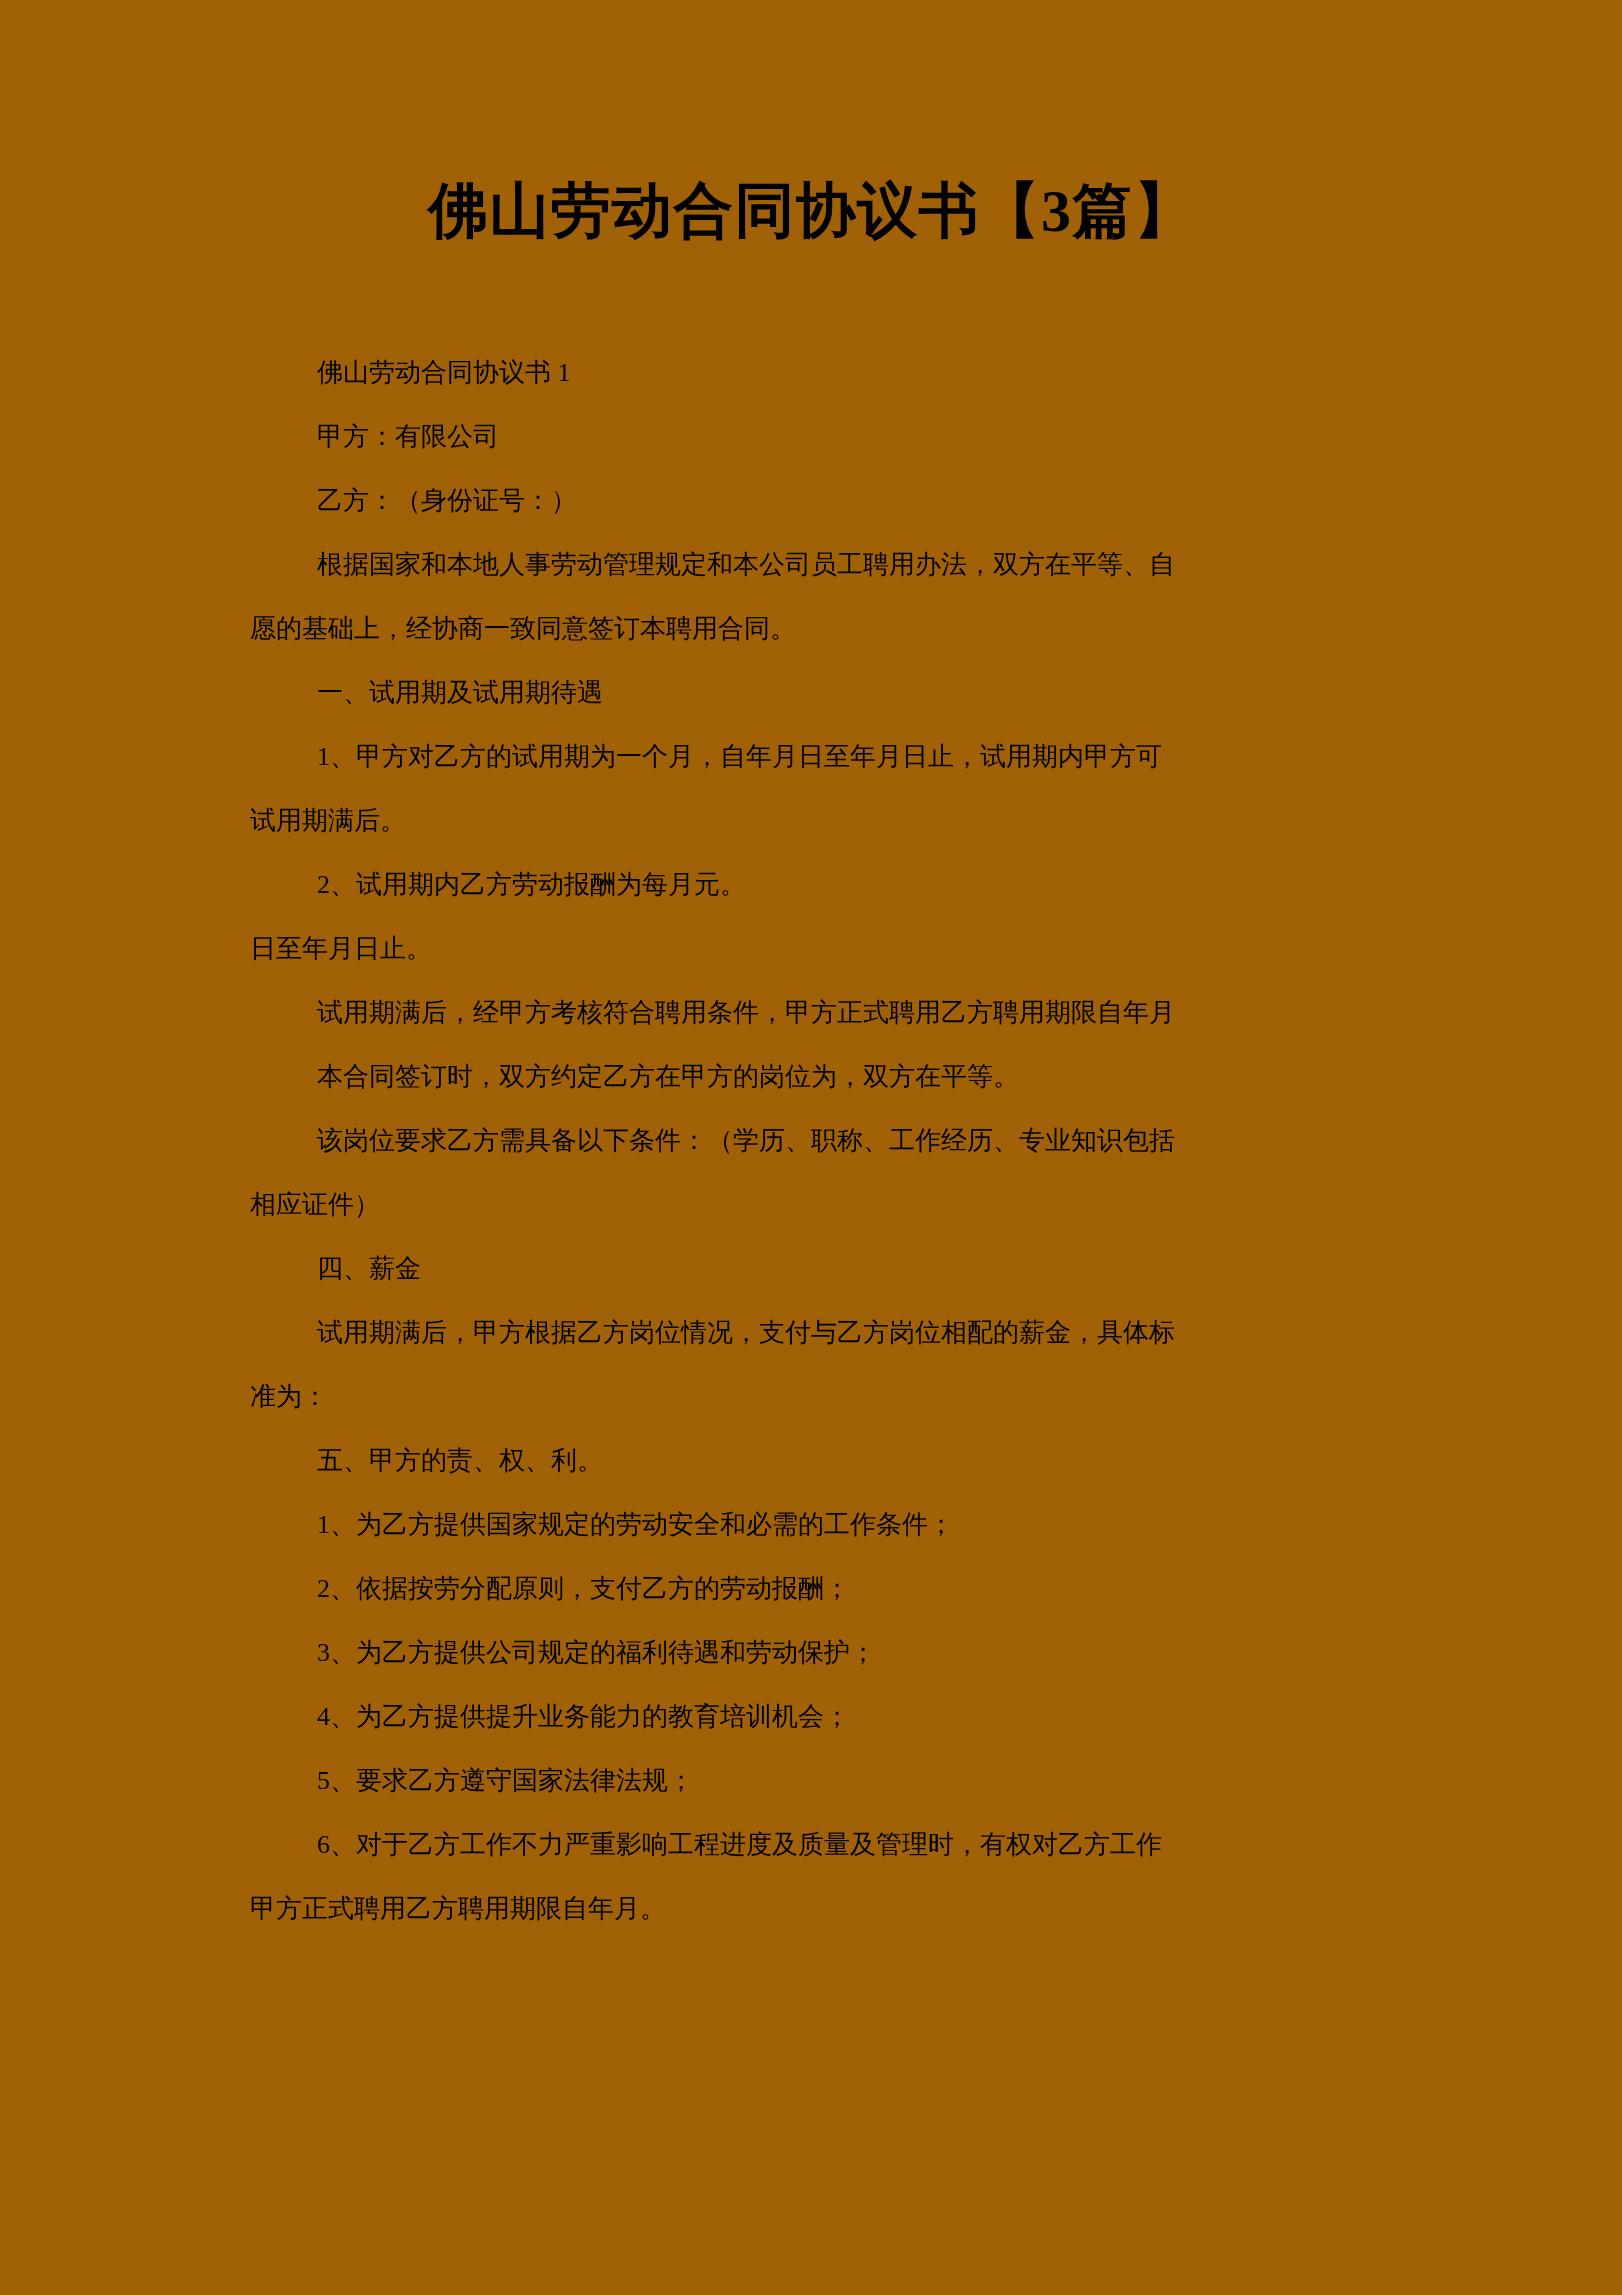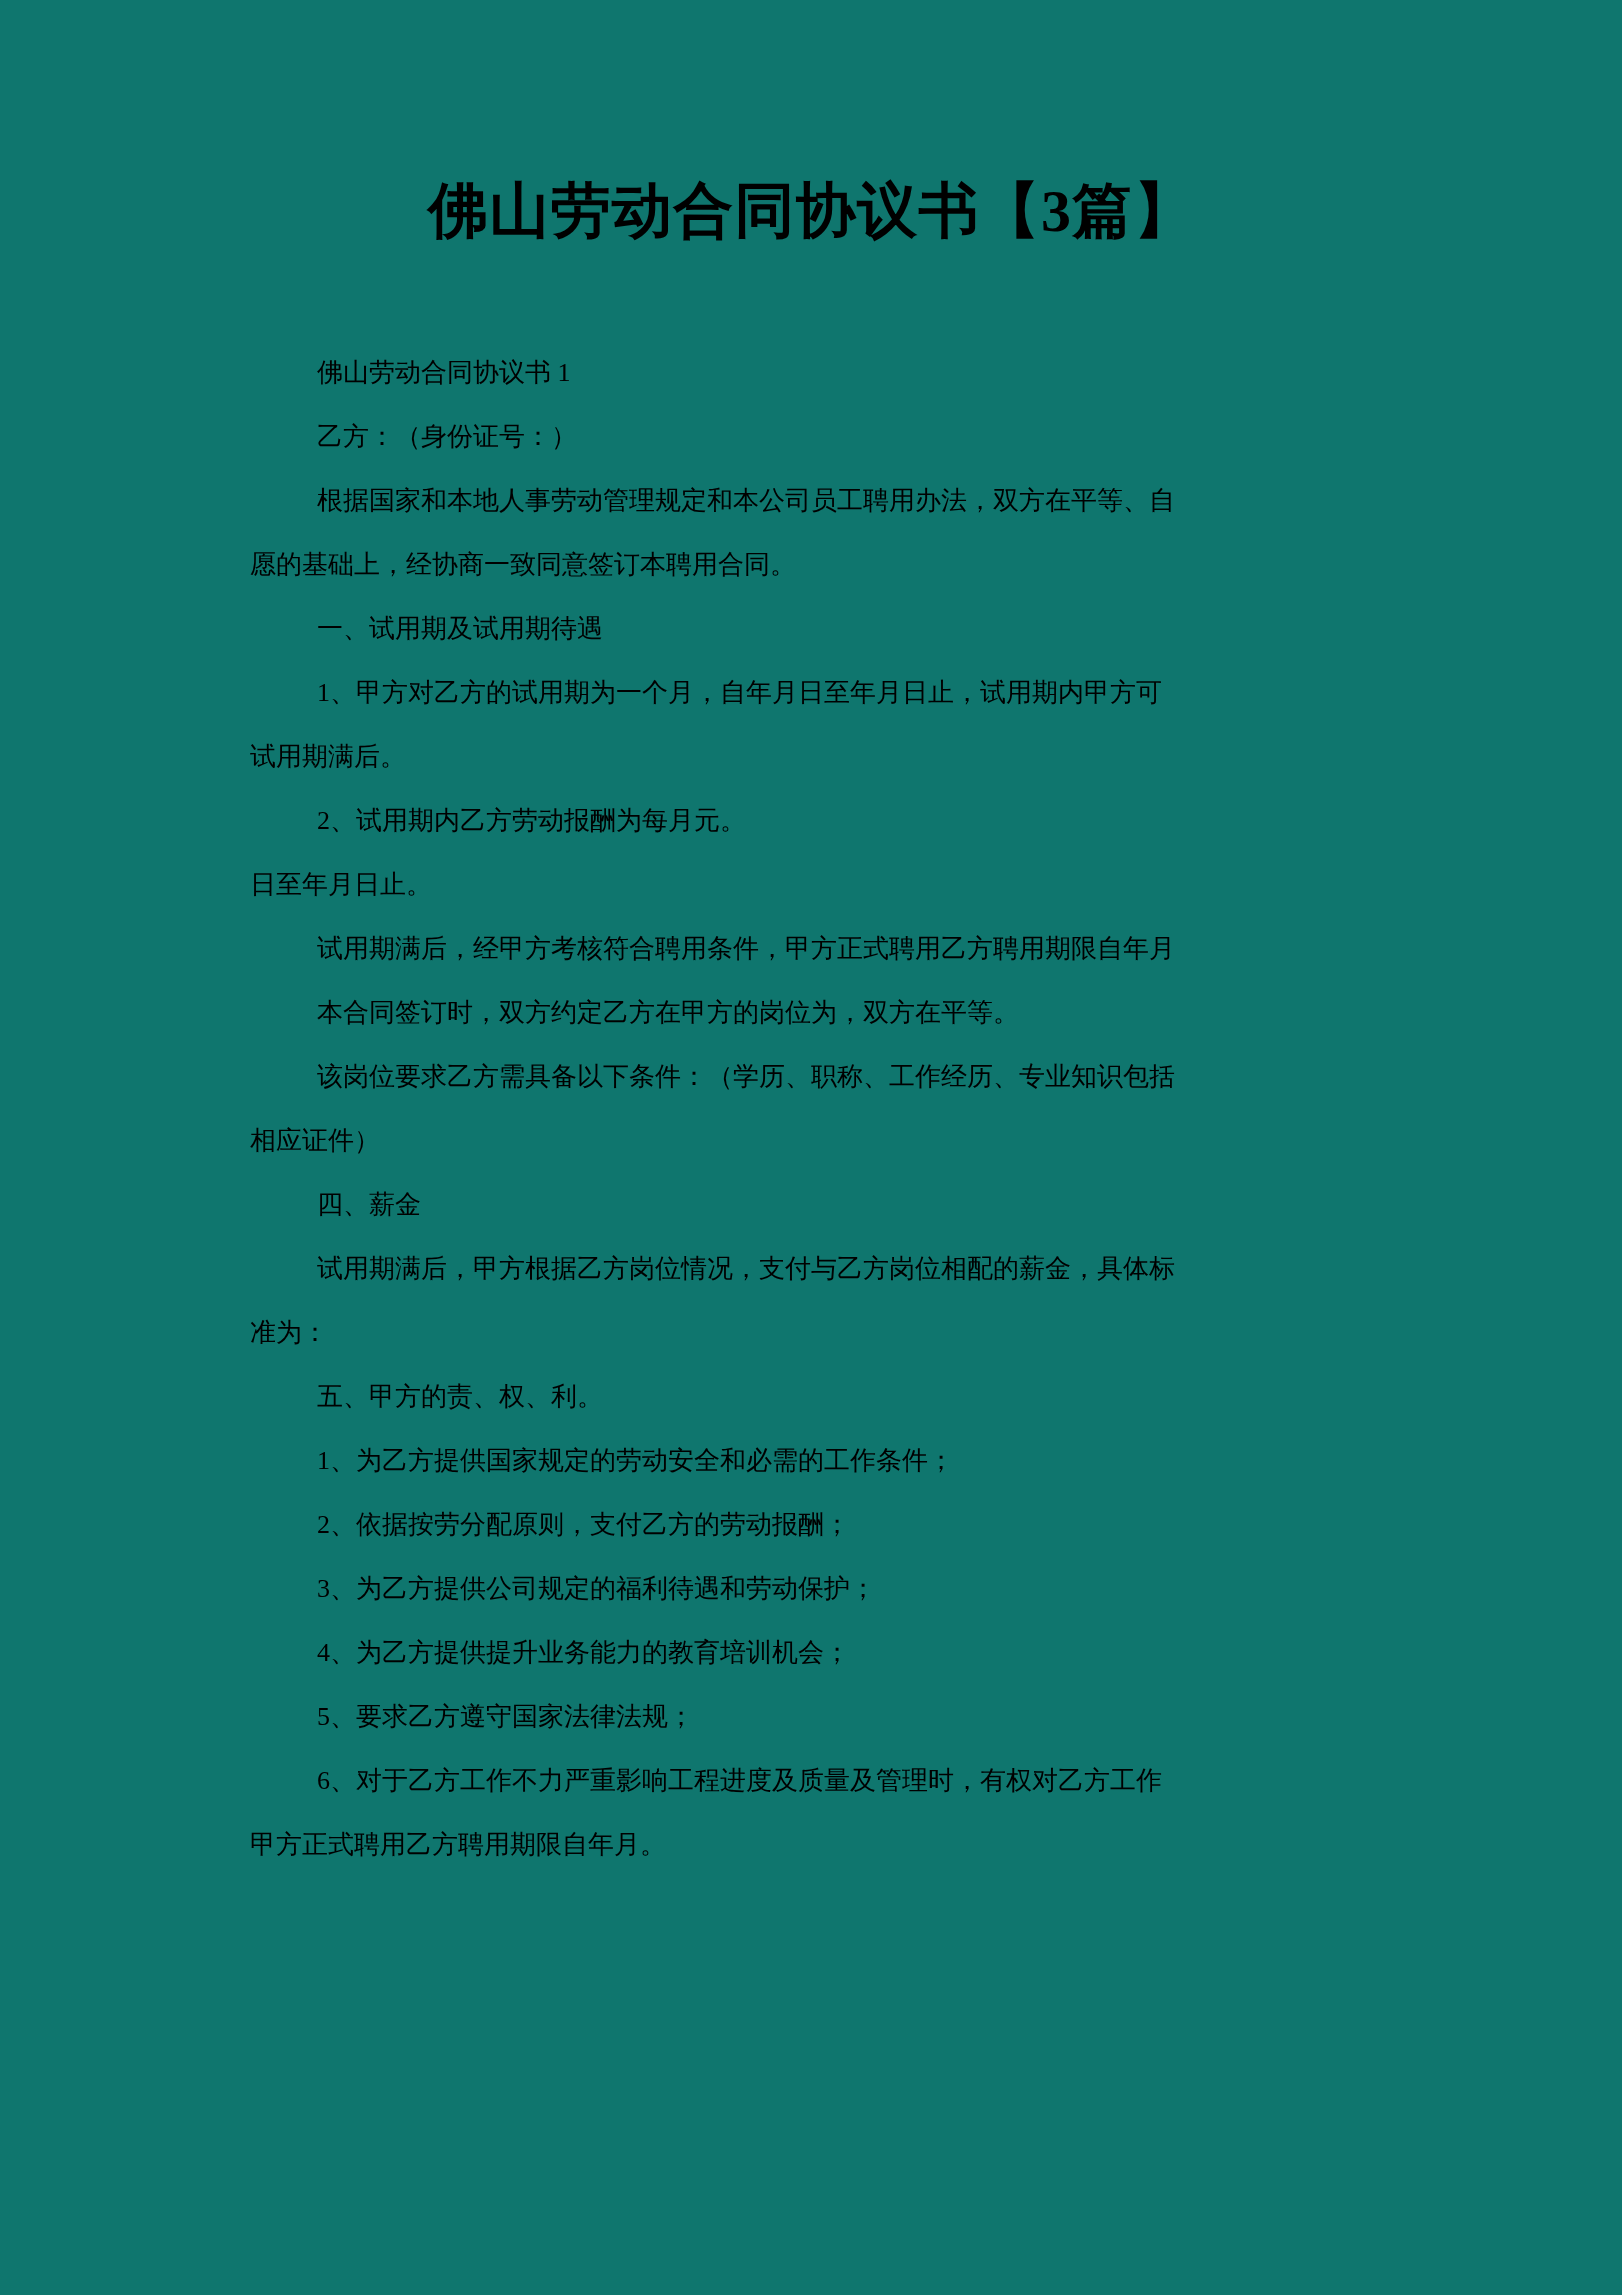--- a/index.html
+++ b/index.html
@@ -4,21 +4,21 @@
 <style>
   html, body {
     margin: 0;
     padding: 0;
     background: #ffffff;
   }
   .page {
     position: relative;
     width: 1623px;
     height: 2295px;
-    background: #0f766e;
+    background: #a16207;
     overflow: hidden;
     font-family: "Liberation Serif", "DejaVu Serif", serif;
     color: #000000;
   }
   .doc-title {
     position: absolute;
     top: 174px;
     left: 0;
     width: 1623px;
     margin: 0;
@@ -49,20 +49,21 @@
     text-indent: 67px;
   }
 </style>
 </head>
 <body>
 
 <div class="page">
   <h1 class="doc-title">佛山劳动合同协议书【3篇】</h1>
   <div class="doc-body" id="doc-body">
       <p class="line indent">佛山劳动合同协议书 1</p>
+      <p class="line indent">甲方：有限公司</p>
       <p class="line indent">乙方：（身份证号：）</p>
       <p class="line indent">根据国家和本地人事劳动管理规定和本公司员工聘用办法，双方在平等、自</p>
       <p class="line">愿的基础上，经协商一致同意签订本聘用合同。</p>
       <p class="line indent">一、试用期及试用期待遇</p>
       <p class="line indent">1、甲方对乙方的试用期为一个月，自年月日至年月日止，试用期内甲方可</p>
       <p class="line">试用期满后。</p>
       <p class="line indent">2、试用期内乙方劳动报酬为每月元。</p>
       <p class="line">日至年月日止。</p>
       <p class="line indent">试用期满后，经甲方考核符合聘用条件，甲方正式聘用乙方聘用期限自年月</p>
       <p class="line indent">本合同签订时，双方约定乙方在甲方的岗位为，双方在平等。</p>

